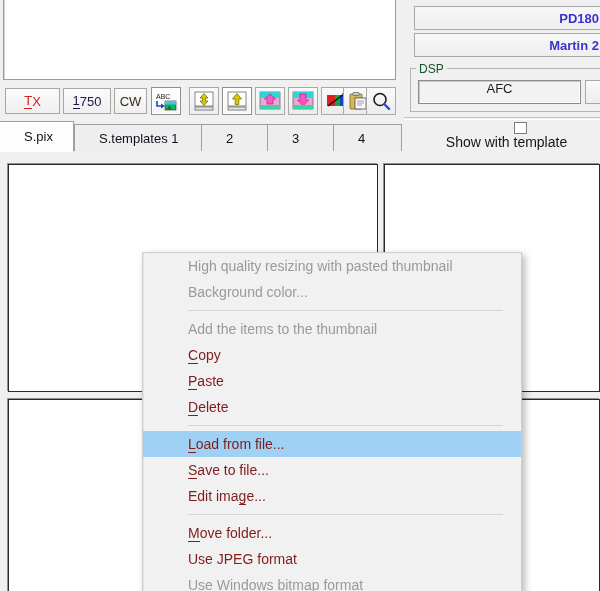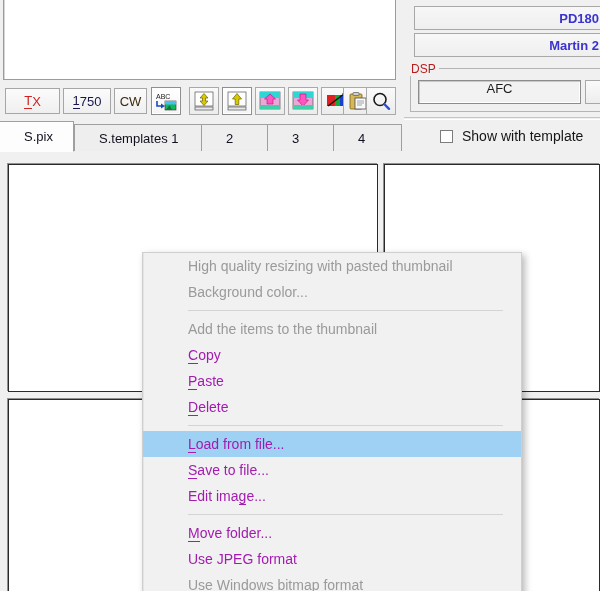--- a/index.html
+++ b/index.html
@@ -108,42 +108,42 @@
   }
   #rf0{top:6px;}
   #rf1{top:33px;}
 
   #dsp-group{
     position:absolute;left:6px;top:68px;width:210px;height:44px;
     border:1px solid #b4b4b4;
     box-sizing:border-box;
   }
   #dsp-label{
-    position:absolute;left:4px;top:62px;
+    position:absolute;left:12px;top:62px;
     background:#f0f0f0;padding:0 3px;
-    font-size:12px;color:#b91c1c;
+    font-size:12px;color:#14532d;
   }
   #afc-btn{
     position:absolute;left:14px;top:80px;width:163px;height:24px;
     background:#f2f2f2;
     border:1px solid #8c8c8c;
     box-shadow: inset 1px 1px 0 #c9c9c9, inset -1px -1px 0 #ffffff;
     box-sizing:border-box;
     display:flex;justify-content:center;
     font-size:13px;color:#1b1b1b;
   }
   #afc-right{
     position:absolute;left:181px;top:80px;width:40px;height:24px;
     background:linear-gradient(#fafafa,#ededed);
     border:1px solid #a8a8a8;box-sizing:border-box;
   }
 
   #chk-row{
     position:absolute;left:0px;top:122px;width:196px;height:28px;
-    display:flex;align-items:center;
+    display:flex;align-items:center;flex-direction:column;
   }
   #chk-box{
     width:13px;height:13px;margin-left:36px;
     background:#ffffff;border:1px solid #7c7c7c;
     box-sizing:border-box;
   }
   #chk-label{
     margin-left:9px;font-size:14px;color:#151515;white-space:nowrap;
   }
   #right-sep{
@@ -182,21 +182,21 @@
     z-index:50;
   }
   #ctx-gutter{
     position:absolute;left:0;top:0;width:1px;height:100%;
     background:#e4e4e4;
   }
   .mi{
     position:relative;height:26px;
     display:flex;align-items:center;
     padding-left:45px;
-    font-size:14px;color:#a21caf;
+    font-size:14px;color:#7f1d1d;
     white-space:nowrap;
     box-sizing:border-box;
   }
   .mi.disabled{color:#9a9a9a;}
   .mi.highlight{background:#9fd1f4;}
   .mi .ak{border-bottom:1px solid currentColor;}
   .msep-wrap{height:11px;display:flex;align-items:center;}
   .msep-wrap > div{width:100%;height:1px;background:#d4d4d4;margin-left:45px;margin-right:18px;}
 </style>
 </head>

